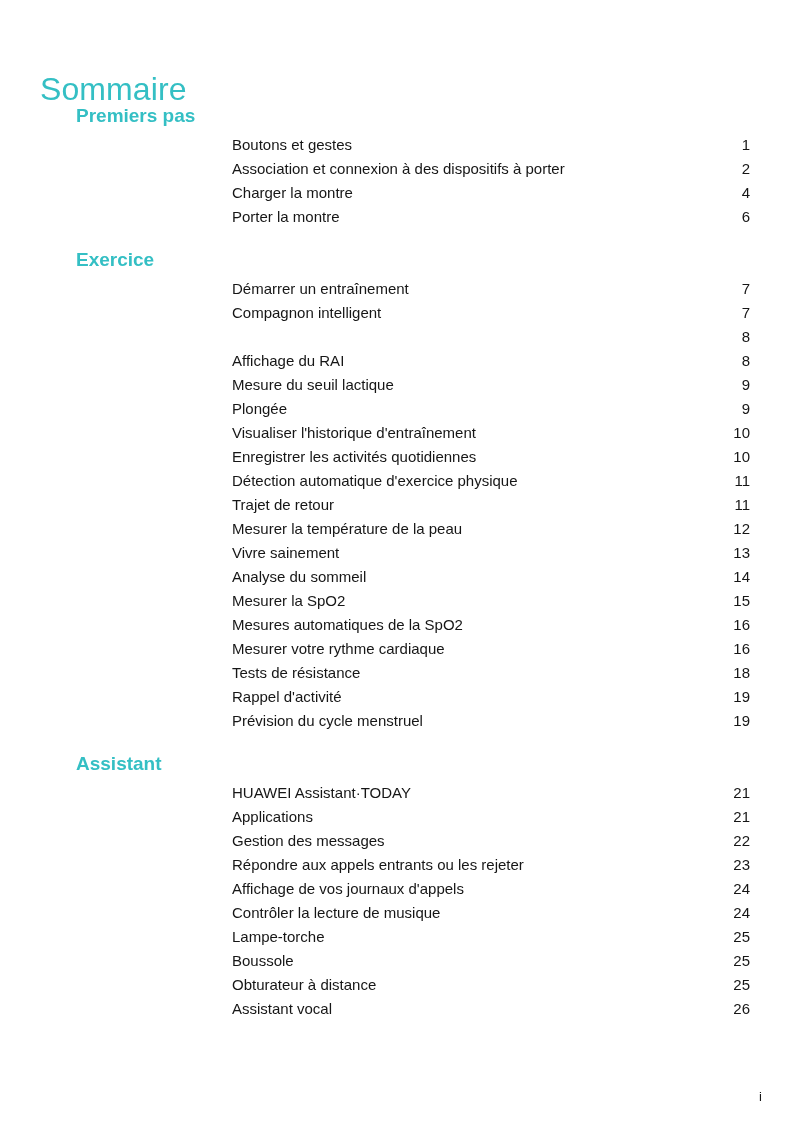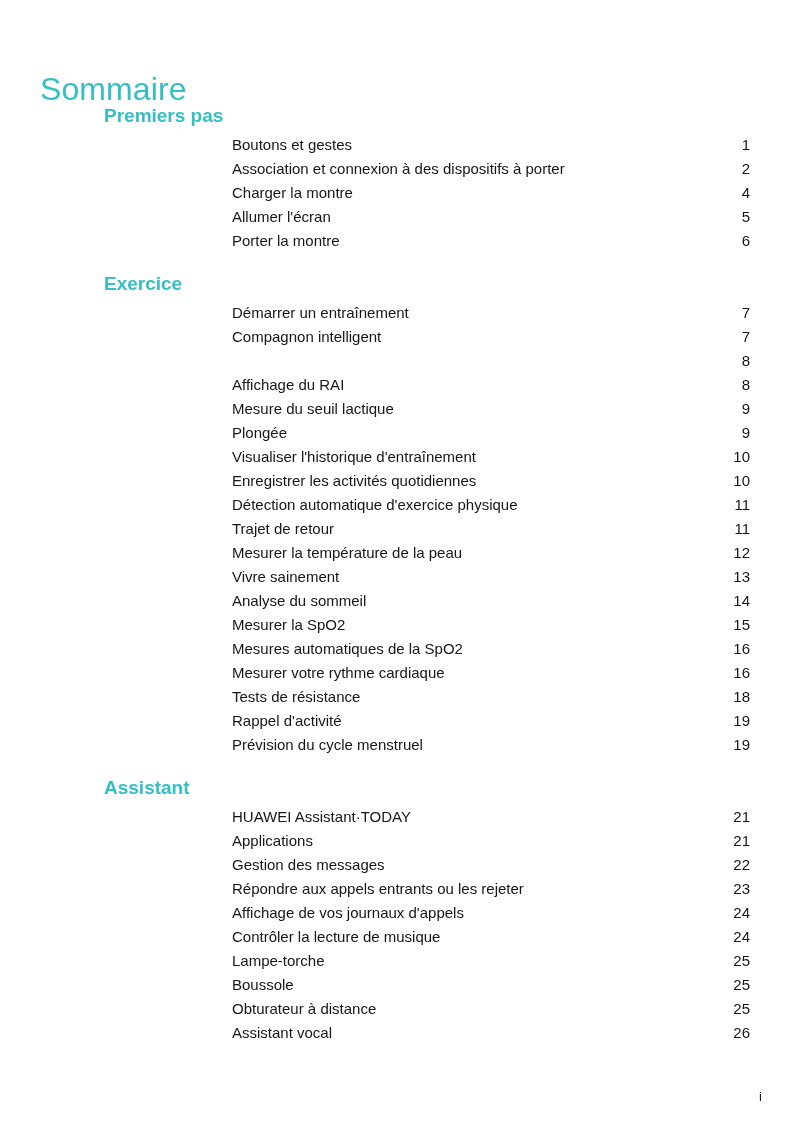--- a/index.html
+++ b/index.html
@@ -42,21 +42,21 @@
   }
 
   .section {
     display: block;
   }
   .section-heading {
     color: #34bfc4;
     font-weight: bold;
     font-size: 19px;
     line-height: 24px;
-    margin-left: 104px;
+    margin-left: 76px;
     margin-bottom: 5px;
     white-space: nowrap;
   }
   .section + .section .section-heading {
     margin-top: 19px;
   }
 
   .entries {
     display: block;
   }
@@ -103,21 +103,20 @@
 
   <h1 class="toc-title">Sommaire</h1>
 
   <div class="toc-body">
       <div class="section">
         <div class="section-heading">Premiers pas</div>
         <div class="entries">
           <div class="entry"><span class="entry-label">Boutons et gestes</span><span class="entry-page">1</span></div>
           <div class="entry"><span class="entry-label">Association et connexion à des dispositifs à porter</span><span class="entry-page">2</span></div>
           <div class="entry"><span class="entry-label">Charger la montre</span><span class="entry-page">4</span></div>
-          <div class="entry"><span class="entry-label">Allumer l'écran</span><span class="entry-page">5</span></div>
           <div class="entry"><span class="entry-label">Porter la montre</span><span class="entry-page">6</span></div>
         </div>
       </div>
       <div class="section">
         <div class="section-heading">Exercice</div>
         <div class="entries">
           <div class="entry"><span class="entry-label">Démarrer un entraînement</span><span class="entry-page">7</span></div>
           <div class="entry"><span class="entry-label">Compagnon intelligent</span><span class="entry-page">7</span></div>
           <div class="entry"><span class="entry-page">8</span></div>
           <div class="entry"><span class="entry-label">Affichage du RAI</span><span class="entry-page">8</span></div>

